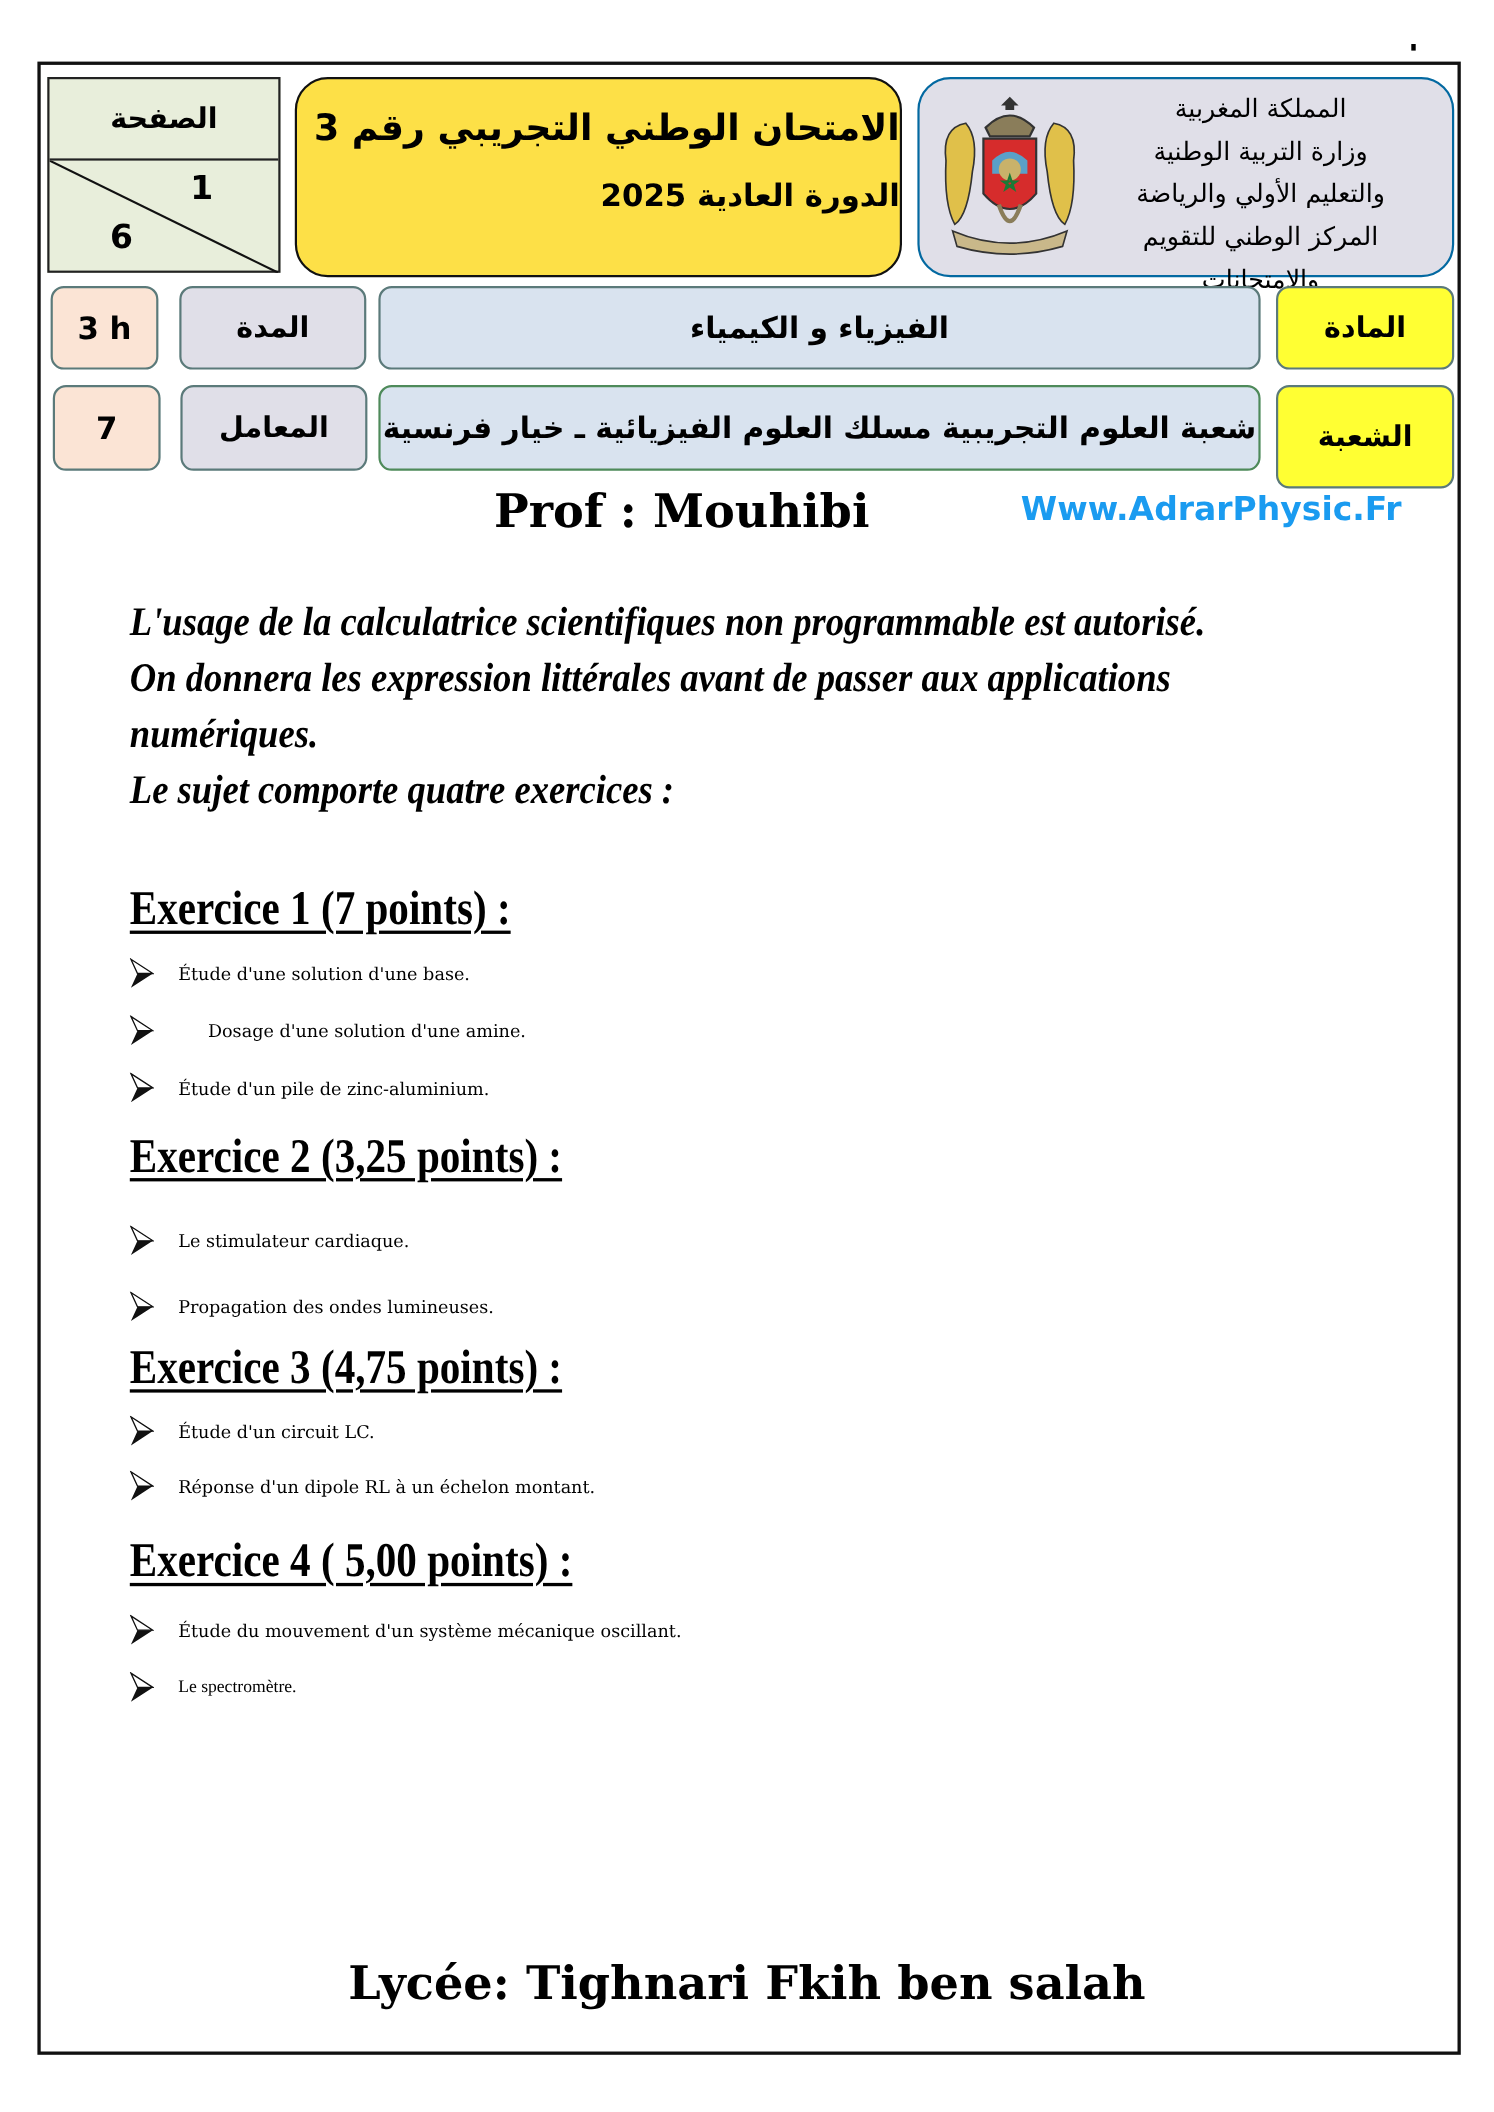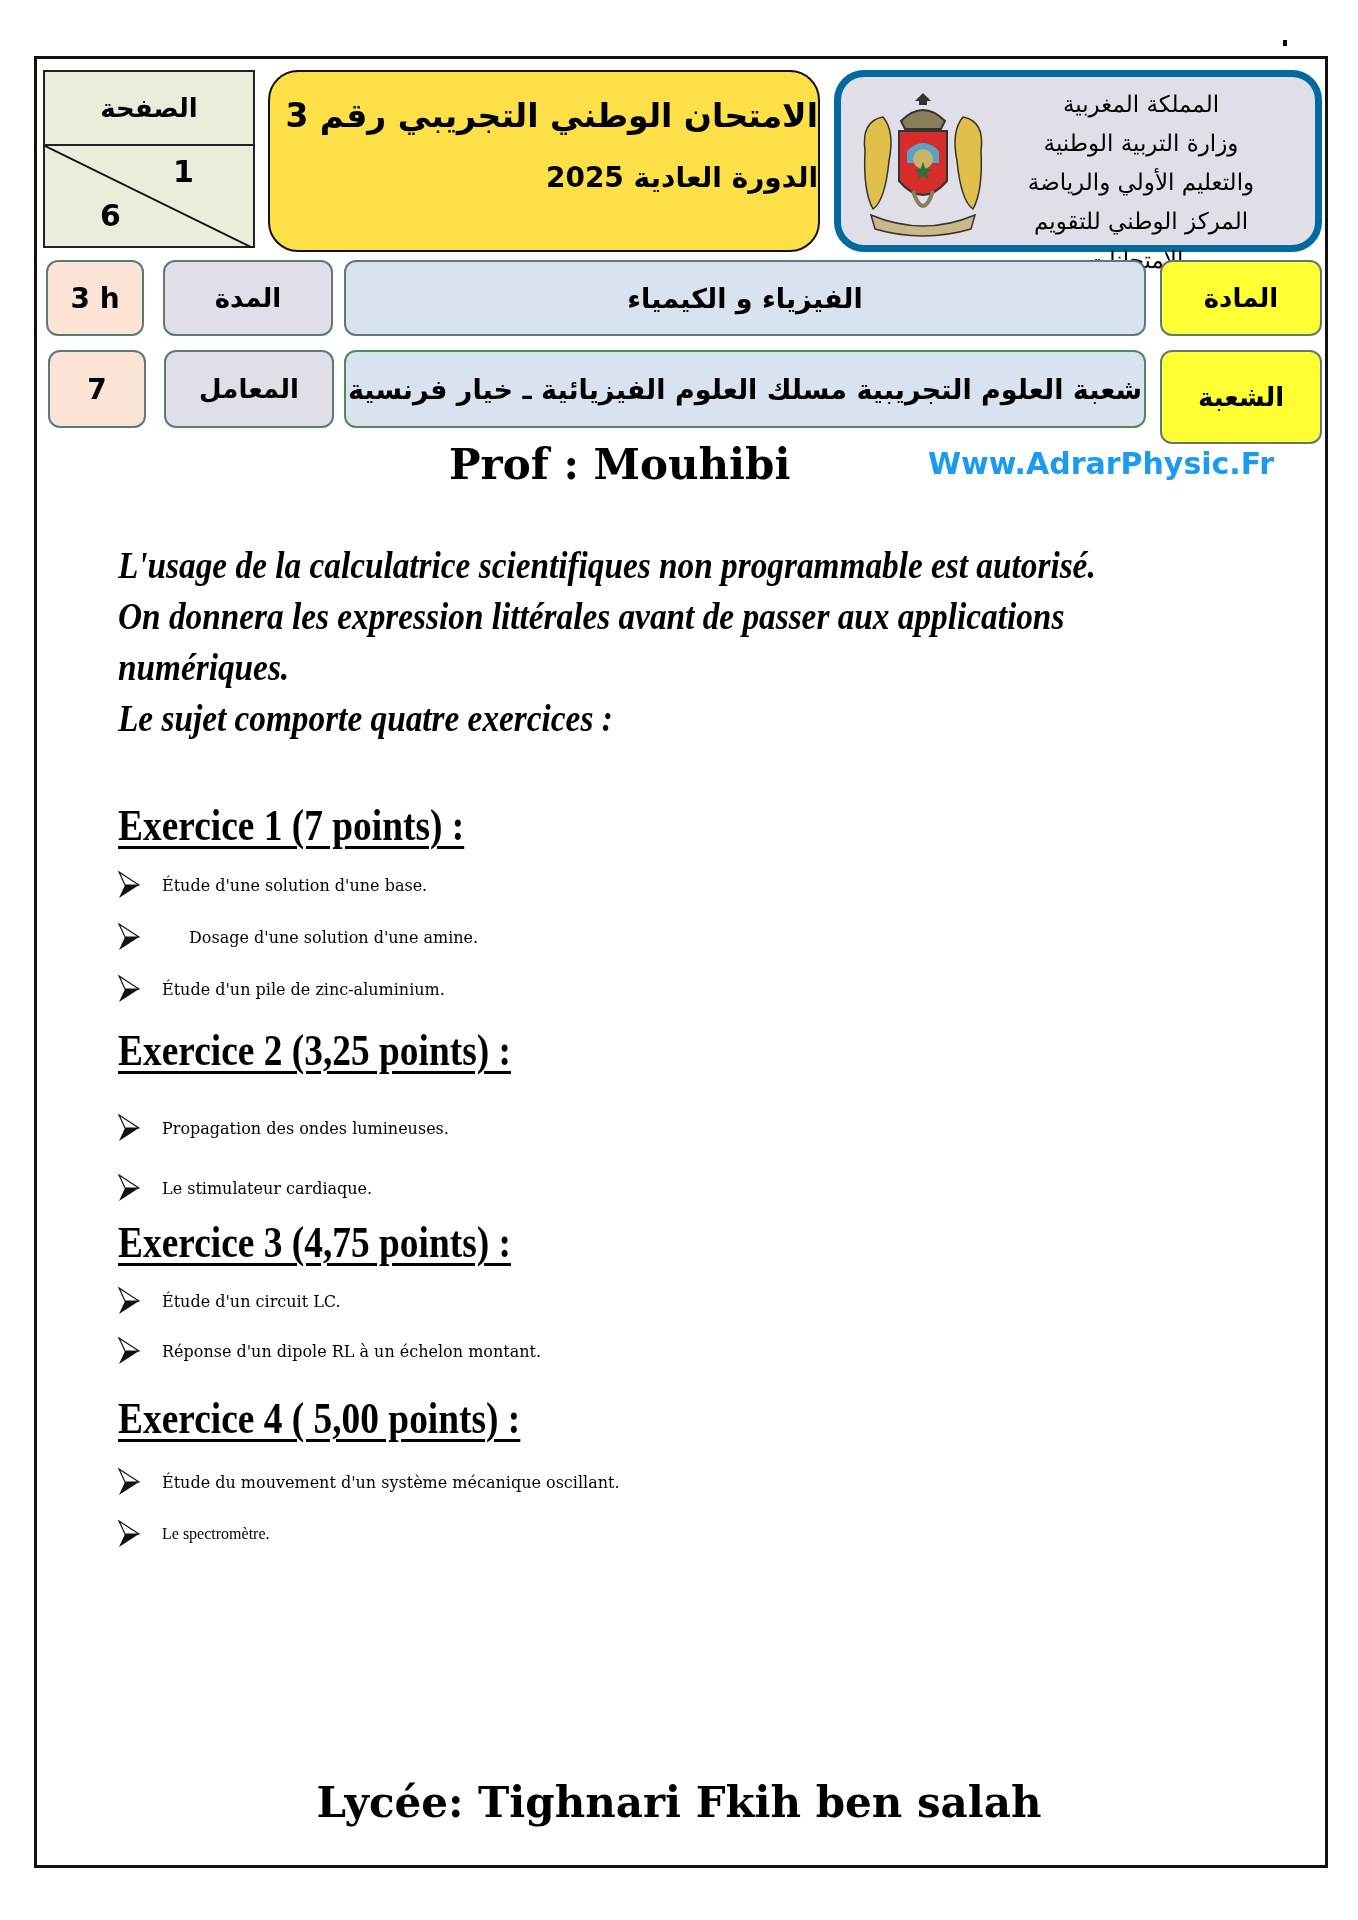--- a/index.html
+++ b/index.html
@@ -14,21 +14,21 @@
   .pagebox svg { position: absolute; left: 0; top: 0; }
   .pagebox .num1 { position: absolute; left: 128px; top: 8px; font-size: 30px; font-weight: bold; }
   .pagebox .num2 { position: absolute; left: 55px; top: 52px; font-size: 30px; font-weight: bold; }
 
   
   .titlebox { position: absolute; left: 268px; top: 70px; width: 552px; height: 182px; border: 2px solid #111; border-radius: 30px; background: #fde047; box-sizing: border-box; }
   .titlebox .t1 { margin-top: 24px; font-size: 33px; font-weight: bold; direction: rtl; }
   .titlebox .t2 { margin-top: 26px; font-size: 28px; font-weight: bold; direction: rtl; }
 
   
-  .minbox { position: absolute; left: 834px; top: 70px; width: 488px; height: 182px; border: 7px solid #0369a1; border-radius: 30px; background: #e0dfe8; box-sizing: border-box; padding-left: 12px; }
+  .minbox { position: absolute; left: 834px; top: 70px; width: 488px; height: 182px; border: 2px solid #0369a1; border-radius: 30px; background: #e0dfe8; box-sizing: border-box; padding-left: 12px; }
   .minbox .emblem { position: absolute; left: 14px; top: 14px; width: 136px; height: 150px; }
   .minbox .lines { position: absolute; right: 14px; top: 8px; width: 320px; text-align: center; direction: rtl; font-size: 23px; line-height: 39px; font-family: "DejaVu Serif", serif; }
 
   
   .cell { position: absolute; box-sizing: border-box; border: 2px solid #5b7a7a; border-radius: 12px; display: flex; align-items: center; justify-content: center; font-weight: bold; }
   .val { background: #fbe4d5; font-size: 28px; }
   .key { background: #e0dfe8; font-size: 26px; direction: rtl; }
   .wide { background: #d9e3ef; font-size: 27px; direction: rtl; }
   .yel { background: #ffff33; font-size: 26px; direction: rtl; }
 
@@ -136,28 +136,28 @@
 </div>
 
 <div class="ex" style="top:1025px;">
   <h2>Exercice 2 (3,25 points) :</h2>
   <ul style="margin-top:22px;">
     <li style="height:60px;">
         <svg class="arrow" viewBox="0 0 22 28">
           <path d="M1 1 L21 14 L1 27 L7 14 Z" fill="#111"></path>
           <path d="M1 1 L21 14 L7 14 Z" fill="#fff" stroke="#111" stroke-width="1.2"></path>
         </svg>
+        <span>Le stimulateur cardiaque.</span>
+      </li>
+    <li style="height:60px;">
+        <svg class="arrow" viewBox="0 0 22 28">
+          <path d="M1 1 L21 14 L1 27 L7 14 Z" fill="#111"></path>
+          <path d="M1 1 L21 14 L7 14 Z" fill="#fff" stroke="#111" stroke-width="1.2"></path>
+        </svg>
         <span>Propagation des ondes lumineuses.</span>
-      </li>
-    <li style="height:60px;">
-        <svg class="arrow" viewBox="0 0 22 28">
-          <path d="M1 1 L21 14 L1 27 L7 14 Z" fill="#111"></path>
-          <path d="M1 1 L21 14 L7 14 Z" fill="#fff" stroke="#111" stroke-width="1.2"></path>
-        </svg>
-        <span>Le stimulateur cardiaque.</span>
       </li>
   </ul>
 </div>
 
 <div class="ex" style="top:1217px;">
   <h2>Exercice 3 (4,75 points) :</h2>
   <ul style="margin-top:8px;">
     <li style="height:50px;">
         <svg class="arrow" viewBox="0 0 22 28">
           <path d="M1 1 L21 14 L1 27 L7 14 Z" fill="#111"></path>

